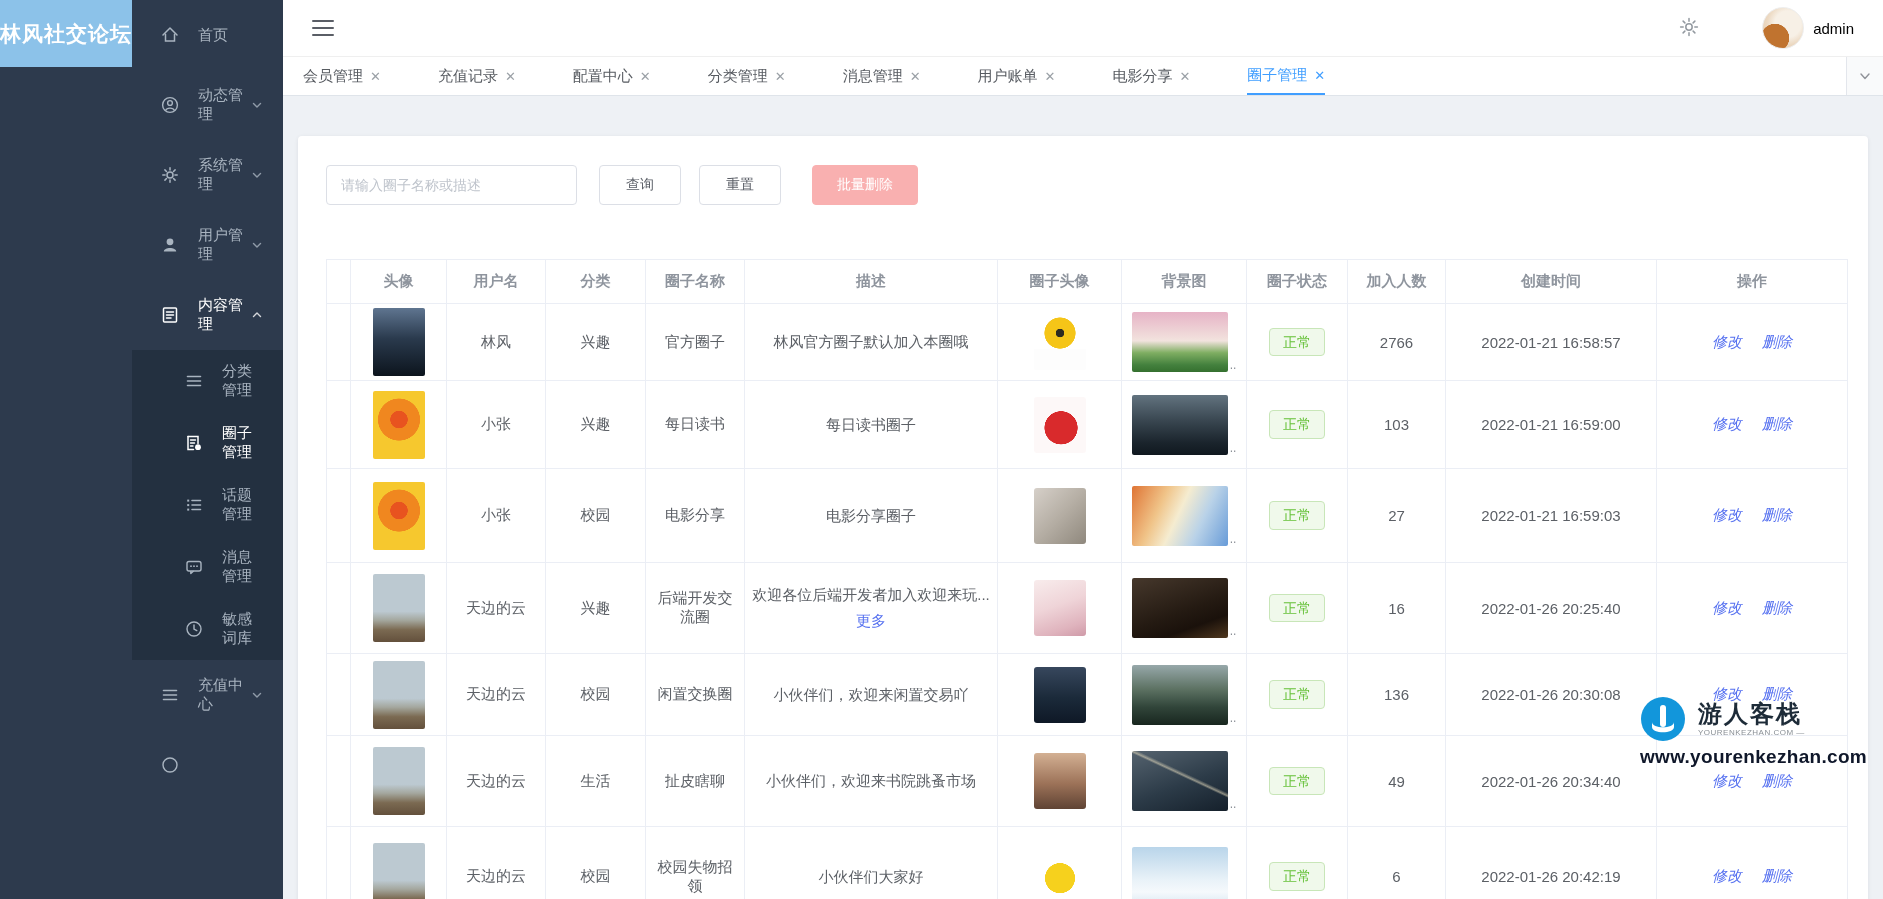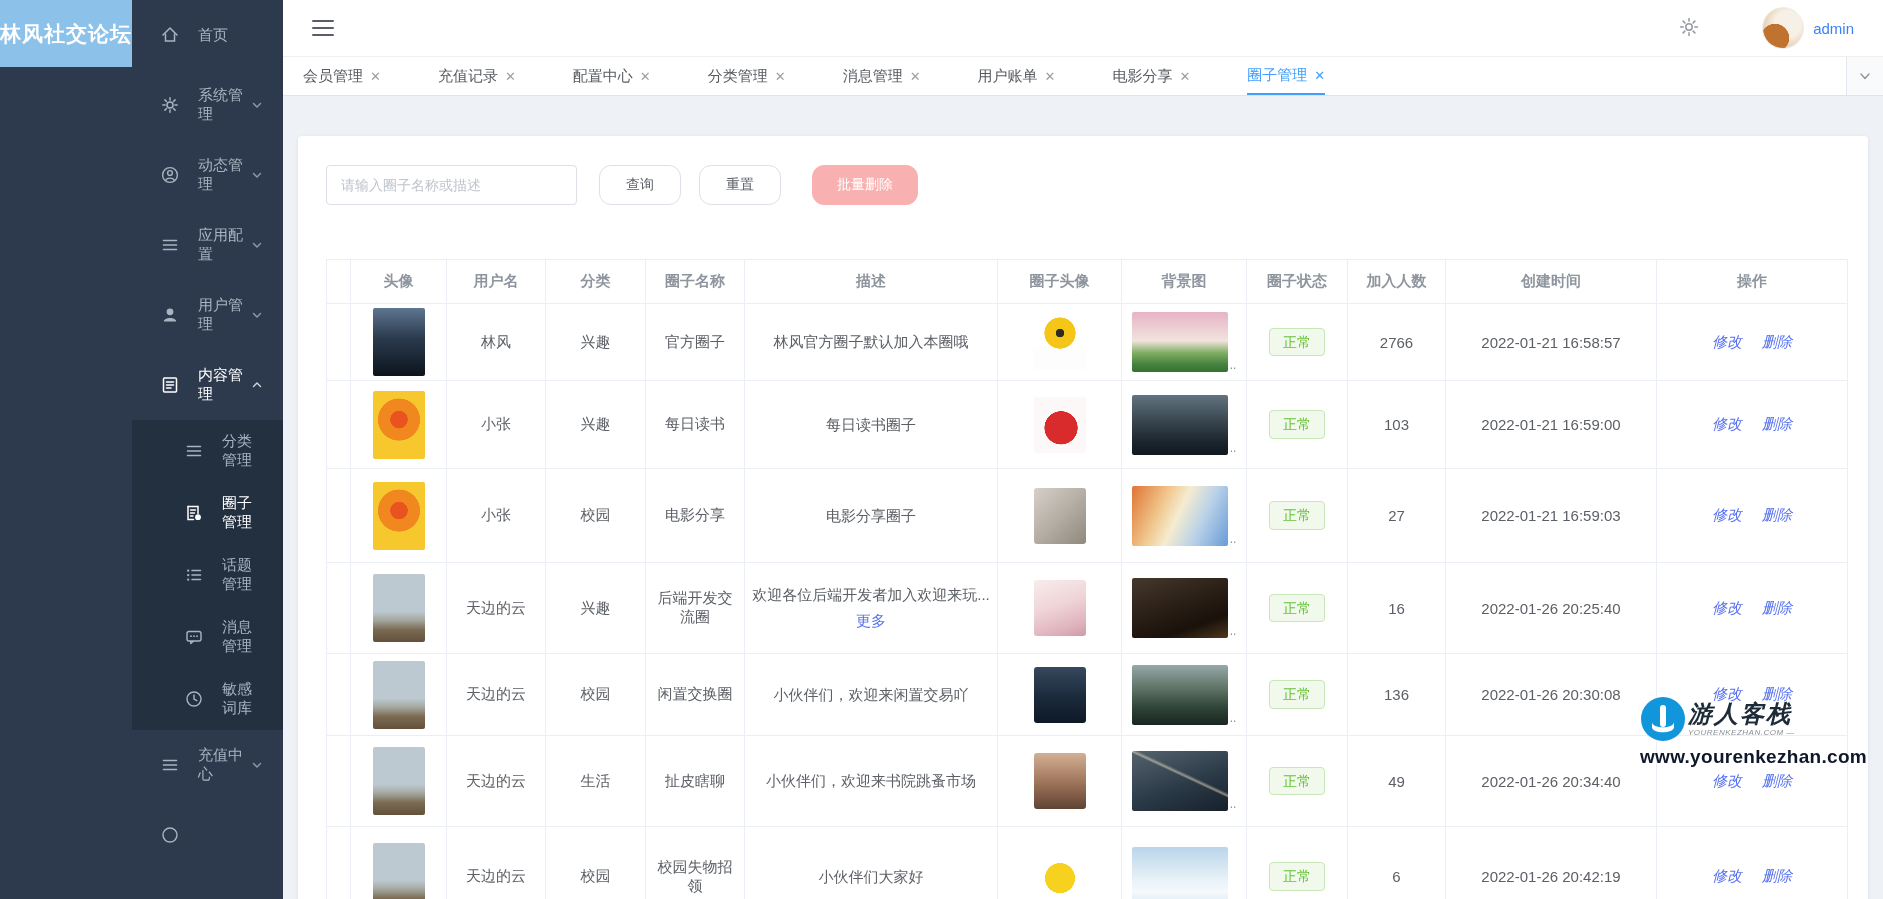--- a/index.html
+++ b/index.html
@@ -28,40 +28,40 @@
   
   .main { flex:1; display:flex; flex-direction:column; height:899px; min-width:0; }
 
   .topbar { height:57px; background:#fff; display:flex; align-items:center; padding:0 29px; border-bottom:1px solid #f0f0f0; }
   .hamburger { width:22px; height:18px; cursor:pointer; }
   .topbar-right { margin-left:auto; display:flex; align-items:center; }
   .gear-btn { margin-right:62px; cursor:pointer; }
   .avatar { width:42px; height:42px; border-radius:50%; margin-right:9px; cursor:pointer;
             background: radial-gradient(circle at 30% 75%, #c0732f 0 34%, rgba(192,115,47,0) 35%),
                         radial-gradient(circle at 62% 40%, #f7f0e6 0 38%, #ecd9c2 60%, #e3c9ac); border:1px solid #eee; }
-  .admin-name { font-size:15px; color:#3b82f6; cursor:pointer; }
+  .admin-name { font-size:15px; color:#000000; cursor:pointer; }
 
   .tabsbar { position:relative; height:39px; background:#fff; border-bottom:1px solid #dfe4ea;
              display:flex; align-items:stretch; padding-left:20px; box-shadow:0 1px 3px rgba(0,21,41,.04); }
   .tab { display:inline-flex; align-items:center; height:100%; margin-right:57px; cursor:pointer; color:#575b61; font-size:15px; }
   .tab .tab-close { font-size:13px; color:#9aa0a6; margin-left:7px; line-height:1; cursor:pointer; }
   .tab.active { color:#409eff; border-bottom:2px solid #409eff; }
   .tab.active .tab-close { color:#409eff; }
   .tabs-more { position:absolute; right:0; top:0; width:37px; height:38px; background:#f9fafb; border-left:1px solid #e3e6ec;
                display:flex; align-items:center; justify-content:center; cursor:pointer; }
 
   .content { position:relative; flex:1; background:#eef1f5; padding:40px 15px 0 15px; overflow:hidden; }
   .card { background:#fff; border-radius:4px; box-shadow:0 1px 4px rgba(0,21,41,.08); padding:29px 16px 0 28px; height:780px; }
 
   
   .toolbar { display:flex; align-items:center; }
   .search-input { width:251px; height:40px; border:1px solid #dcdfe6; border-radius:4px; padding:0 14px;
                   font-size:14px; color:#8b5cf6; outline:none; font-family:"Liberation Sans",sans-serif; }
   .search-input::placeholder { color:#bfc4cc; }
-  .btn { height:40px; border-radius:12px; font-size:14px; cursor:pointer; font-family:"Liberation Sans",sans-serif; }
+  .btn { height:40px; border-radius:4px; font-size:14px; cursor:pointer; font-family:"Liberation Sans",sans-serif; }
   .btn-plain { background:#fff; border:1px solid #dcdfe6; color:#5a5e66; padding:0 26px; }
   .btn-query { margin-left:22px; }
   .btn-reset { margin-left:18px; }
   .btn-danger-disabled { margin-left:31px; background:#f9b0b0; border:1px solid #f9b0b0; color:#fff; padding:0 24px; cursor:not-allowed; }
 
   
   table.grid { margin-top:54px; border-collapse:collapse; table-layout:fixed; width:1521px; }
   .grid th, .grid td { border:1px solid #ebeef5; text-align:center; vertical-align:middle; padding:4px 6px;
                        overflow:hidden; font-size:15px; }
   .grid thead th { height:44px; color:#8f959e; font-weight:bold; background:#fff; }
@@ -94,21 +94,21 @@
   .bg-desk { background:linear-gradient(160deg,#46382c 0%,#241a12 55%,#1a110b 75%,#50381f 100%); }
   .bg-mist2 { background:linear-gradient(180deg,#97a8aa 0%,#5d7263 40%,#31453a 70%,#18261f); }
   .bg-streak { background:linear-gradient(25deg, rgba(230,220,190,0) 0 55%, rgba(230,220,190,.55) 57%, rgba(230,220,190,0) 60%),
                           linear-gradient(160deg,#55636f 0%,#2c3b48 55%,#15202b); }
   .bg-sky { background:linear-gradient(180deg,#b9d5ea 0%,#e9f2f8 55%,#f5f9fc 75%,#d8e7f2); }
 
   
   .watermark { position:absolute; right:28px; top:600px; width:215px; pointer-events:none; }
   .wm-top { display:flex; align-items:center; }
   .wm-logo { width:46px; height:46px; flex:0 0 46px; }
-  .wm-texts { margin-left:2px;font-style:italic; }
+  .wm-texts { margin-left:12px; }
   .wm-brand { font-size:24px; font-weight:bold; color:#1d2b38; letter-spacing:2px; line-height:1.1; }
   .wm-sub { font-size:8px; color:#8a9096; letter-spacing:.5px; }
   .wm-domain { margin-top:4px; font-size:19px; font-weight:bold; color:#0f172a; letter-spacing:.3px; }
 </style>
 </head>
 <body>
 
 <div class="app">
 
   <aside class="sidebar">
@@ -121,61 +121,48 @@
               <path d="M3 10 L10 3 L17 10" fill="none" stroke-width="1.5" stroke-linecap="round" stroke-linejoin="round"></path>
               <path d="M5.5 9.2 V16 H14.5 V9.2" fill="none" stroke-width="1.5" stroke-linecap="round"></path>
             </svg>
         </span>
         <span class="mi-label">首页</span>
       </div>
 
       <div class="menu-item">
         <span class="mi-icon">
           <svg class="ic" viewBox="0 0 20 20" width="20" height="20">
+              <circle cx="10" cy="10" r="7.4" fill="none" stroke-width="1.4"></circle>
+              <circle cx="10" cy="8" r="2.4" fill="none" stroke-width="1.4"></circle>
+              <path d="M5.7 15.3 C6.8 12.4 13.2 12.4 14.3 15.3" fill="none" stroke-width="1.4" stroke-linecap="round"></path>
+            </svg>
+        </span>
+        <span class="mi-label">动态管理</span>
+        <span class="chev">
+          <svg class="ic" viewBox="0 0 12 12" width="12" height="12">
+              <path d="M2.5 4.5 L6 8 L9.5 4.5" fill="none" stroke-width="1.4" stroke-linecap="round" stroke-linejoin="round"></path>
+            </svg>
+        </span>
+      </div>
+
+      <div class="menu-item">
+        <span class="mi-icon">
+          <svg class="ic" viewBox="0 0 20 20" width="20" height="20">
               <circle cx="10" cy="10" r="3" fill="none" stroke-width="1.5"></circle>
               <path d="M10 2.8v2.3 M10 17.2v-2.3 M2.8 10h2.3 M17.2 10h-2.3 M4.9 4.9l1.6 1.6 M15.1 15.1l-1.6-1.6 M4.9 15.1l1.6-1.6 M15.1 4.9l-1.6 1.6" fill="none" stroke-width="1.5" stroke-linecap="round"></path>
             </svg>
         </span>
         <span class="mi-label">系统管理</span>
         <span class="chev">
           <svg class="ic" viewBox="0 0 12 12" width="12" height="12">
               <path d="M2.5 4.5 L6 8 L9.5 4.5" fill="none" stroke-width="1.4" stroke-linecap="round" stroke-linejoin="round"></path>
             </svg>
         </span>
       </div>
 
-      <div class="menu-item">
-        <span class="mi-icon">
-          <svg class="ic" viewBox="0 0 20 20" width="20" height="20">
-              <circle cx="10" cy="10" r="7.4" fill="none" stroke-width="1.4"></circle>
-              <circle cx="10" cy="8" r="2.4" fill="none" stroke-width="1.4"></circle>
-              <path d="M5.7 15.3 C6.8 12.4 13.2 12.4 14.3 15.3" fill="none" stroke-width="1.4" stroke-linecap="round"></path>
-            </svg>
-        </span>
-        <span class="mi-label">动态管理</span>
-        <span class="chev">
-          <svg class="ic" viewBox="0 0 12 12" width="12" height="12">
-              <path d="M2.5 4.5 L6 8 L9.5 4.5" fill="none" stroke-width="1.4" stroke-linecap="round" stroke-linejoin="round"></path>
-            </svg>
-        </span>
-      </div>
-
-      <div class="menu-item">
-        <span class="mi-icon">
-          <svg class="ic" viewBox="0 0 20 20" width="20" height="20">
-              <path d="M3.5 5.5h13 M3.5 10h13 M3.5 14.5h13" fill="none" stroke-width="1.6" stroke-linecap="round"></path>
-            </svg>
-        </span>
-        <span class="mi-label">应用配置</span>
-        <span class="chev">
-          <svg class="ic" viewBox="0 0 12 12" width="12" height="12">
-              <path d="M2.5 4.5 L6 8 L9.5 4.5" fill="none" stroke-width="1.4" stroke-linecap="round" stroke-linejoin="round"></path>
-            </svg>
-        </span>
-      </div>
 
       <div class="menu-item">
         <span class="mi-icon">
           <svg class="ic" viewBox="0 0 20 20" width="20" height="20">
               <circle class="fl" cx="10" cy="6.8" r="3.4"></circle>
               <path class="fl" d="M3.8 16.5 C3.8 11.8 16.2 11.8 16.2 16.5 Z"></path>
             </svg>
         </span>
         <span class="mi-label">用户管理</span>
         <span class="chev">

